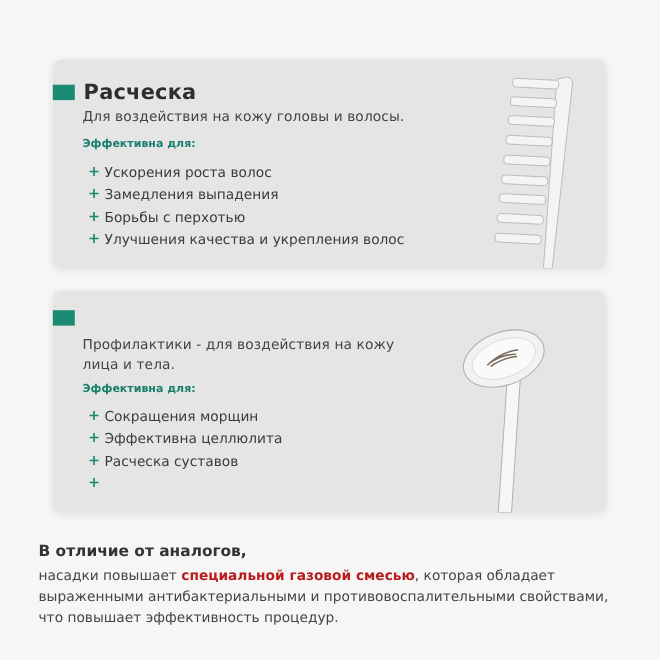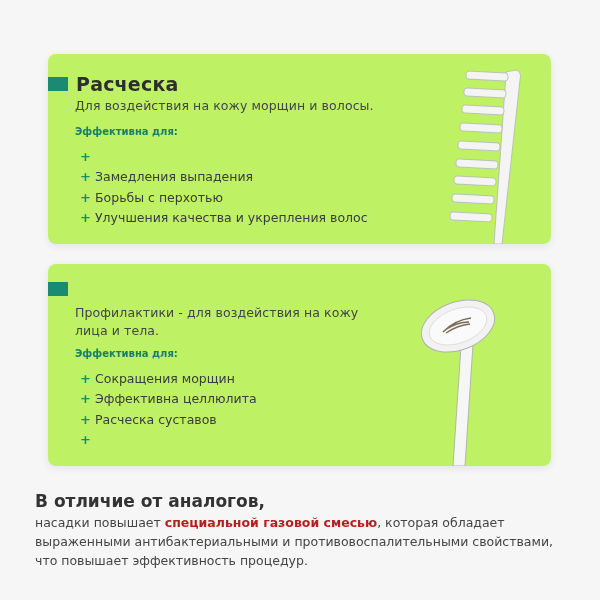--- a/index.html
+++ b/index.html
@@ -7,21 +7,21 @@
     body {
       background: #f6f6f7;
       font-family: "DejaVu Sans", "Liberation Sans", sans-serif;
       color: #2f2f2f;
       position: relative;
     }
     .card {
       position: absolute;
       left: 48px;
       width: 503px;
-      background: #bef264;
+      background: #e5e5e5;
       border-radius: 8px;
       box-shadow: 0 2px 8px rgba(0,0,0,0.08);
     }
     .card-comb { top: 54px; height: 190px; }
     .card-mushroom { top: 264px; height: 202px; }
 
     .title-row {
       position: absolute;
       left: 0;
       display: flex;
@@ -76,21 +76,21 @@
     .product-img {
       position: absolute;
     }
     .footer {
       position: absolute;
       left: 35px;
       top: 490px;
       width: 540px;
     }
     .footer-heading {
-      font-size: 17px;
+      font-size: 14px;
       font-weight: bold;
       color: #333;
       line-height: 22px;
     }
     .footer-text {
       font-size: 12.5px;
       color: #444;
       line-height: 19px;
       margin-top: 1px;
     }
@@ -100,25 +100,26 @@
     }
   </style>
 </head>
 <body>
 
 <div class="card card-comb">
   <div class="title-row" style="top:19px;">
     <span class="accent-bar"></span>
     <span class="card-title">Расческа</span>
   </div>
-  <div class="desc" style="top:43px;">Для воздействия на кожу морщин и волосы.</div>
+  <div class="desc" style="top:43px;">Для воздействия на кожу головы и волосы.</div>
   <div class="eff-label" style="top:72px;">Эффективна для:</div>
   <ul class="benefit-list" style="top:92px;">
     <li>
         <span class="plus">+</span>
+        <span>Ускорения роста волос</span>
       </li>
     <li>
         <span class="plus">+</span>
         <span>Замедления выпадения</span>
       </li>
     <li>
         <span class="plus">+</span>
         <span>Борьбы с перхотью</span>
       </li>
     <li>

